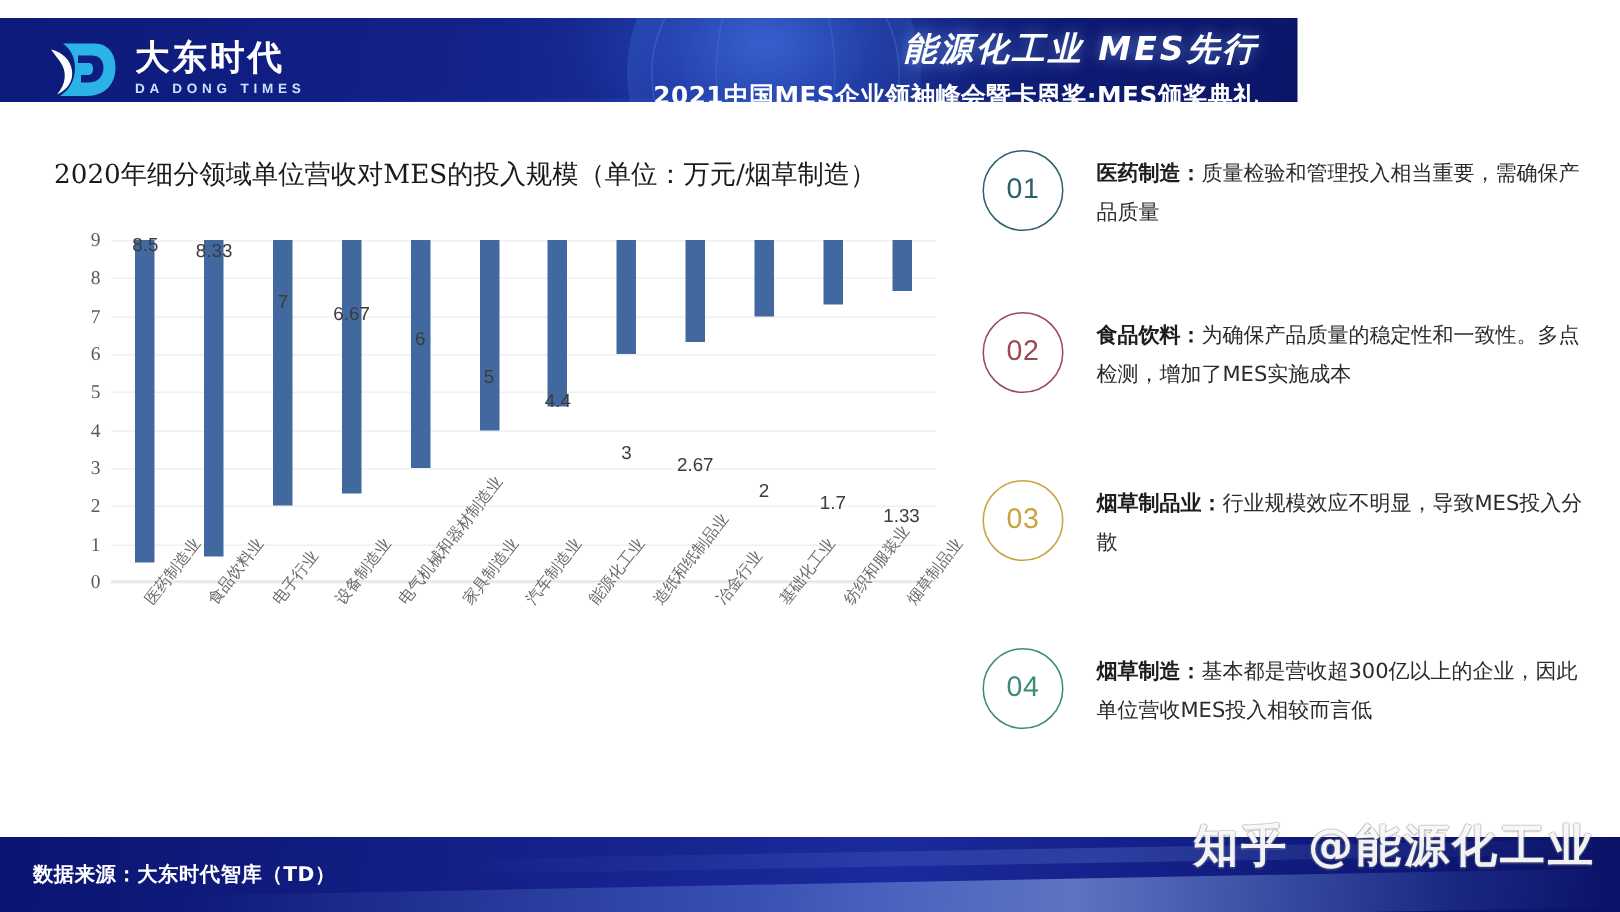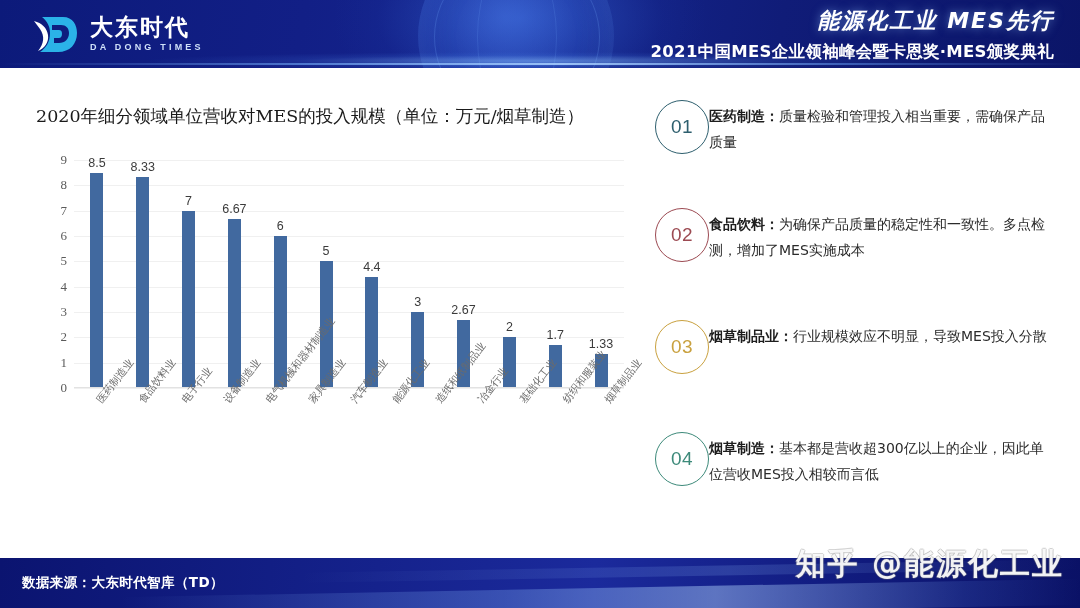--- a/index.html
+++ b/index.html
@@ -11,22 +11,22 @@
     width: 1080px;
     height: 608px;
     overflow: hidden;
     font-family: "Liberation Sans", "DejaVu Sans", sans-serif;
     position: relative;
   }
 
   
   .header {
     position: absolute;
-    left: 0; top: 0;
-    width: 1080px;
+    left: 0; top: 12px;
+    width: 865px;
     height: 68px;
     background:
       radial-gradient(ellipse 260px 140px at 520px 18px, rgba(60,110,220,0.55) 0%, rgba(30,60,170,0.12) 55%, rgba(0,0,0,0) 72%),
       linear-gradient(100deg, #0c1a7a 0%, #121f86 28%, #15268f 48%, #101c78 72%, #0b1568 100%);
     overflow: hidden;
     text-decoration: underline;
   }
   .header-globe {
     position: absolute;
     left: 418px; top: -62px;
@@ -168,21 +168,21 @@
     left: 0; bottom: 0;
     width: 100%; height: 100%;
     display: flex;
     align-items: flex-end;
   }
   .bar-cell {
     flex: 1 1 0;
     height: 100%;
     position: relative;
     display: flex;
-    align-items: flex-end;
+    align-items: flex-start;
     justify-content: center;
   }
   .bar {
     width: 13px;
     background: #41699f;
   }
   .bar-label {
     position: absolute;
     left: 50%;
     transform: translateX(-50%);
@@ -218,20 +218,21 @@
   
   .notes {
     position: absolute;
     left: 655px; top: 32px;
     width: 400px;
   }
   .note {
     position: absolute;
     display: flex;
     align-items: flex-start;
+    gap: 22px;
     width: 400px;
   }
   .note-badge {
     flex: 0 0 auto;
     width: 52px; height: 52px;
     border-radius: 50%;
     border: 1.4px solid #888;
     display: flex;
     align-items: center;
     justify-content: center;

